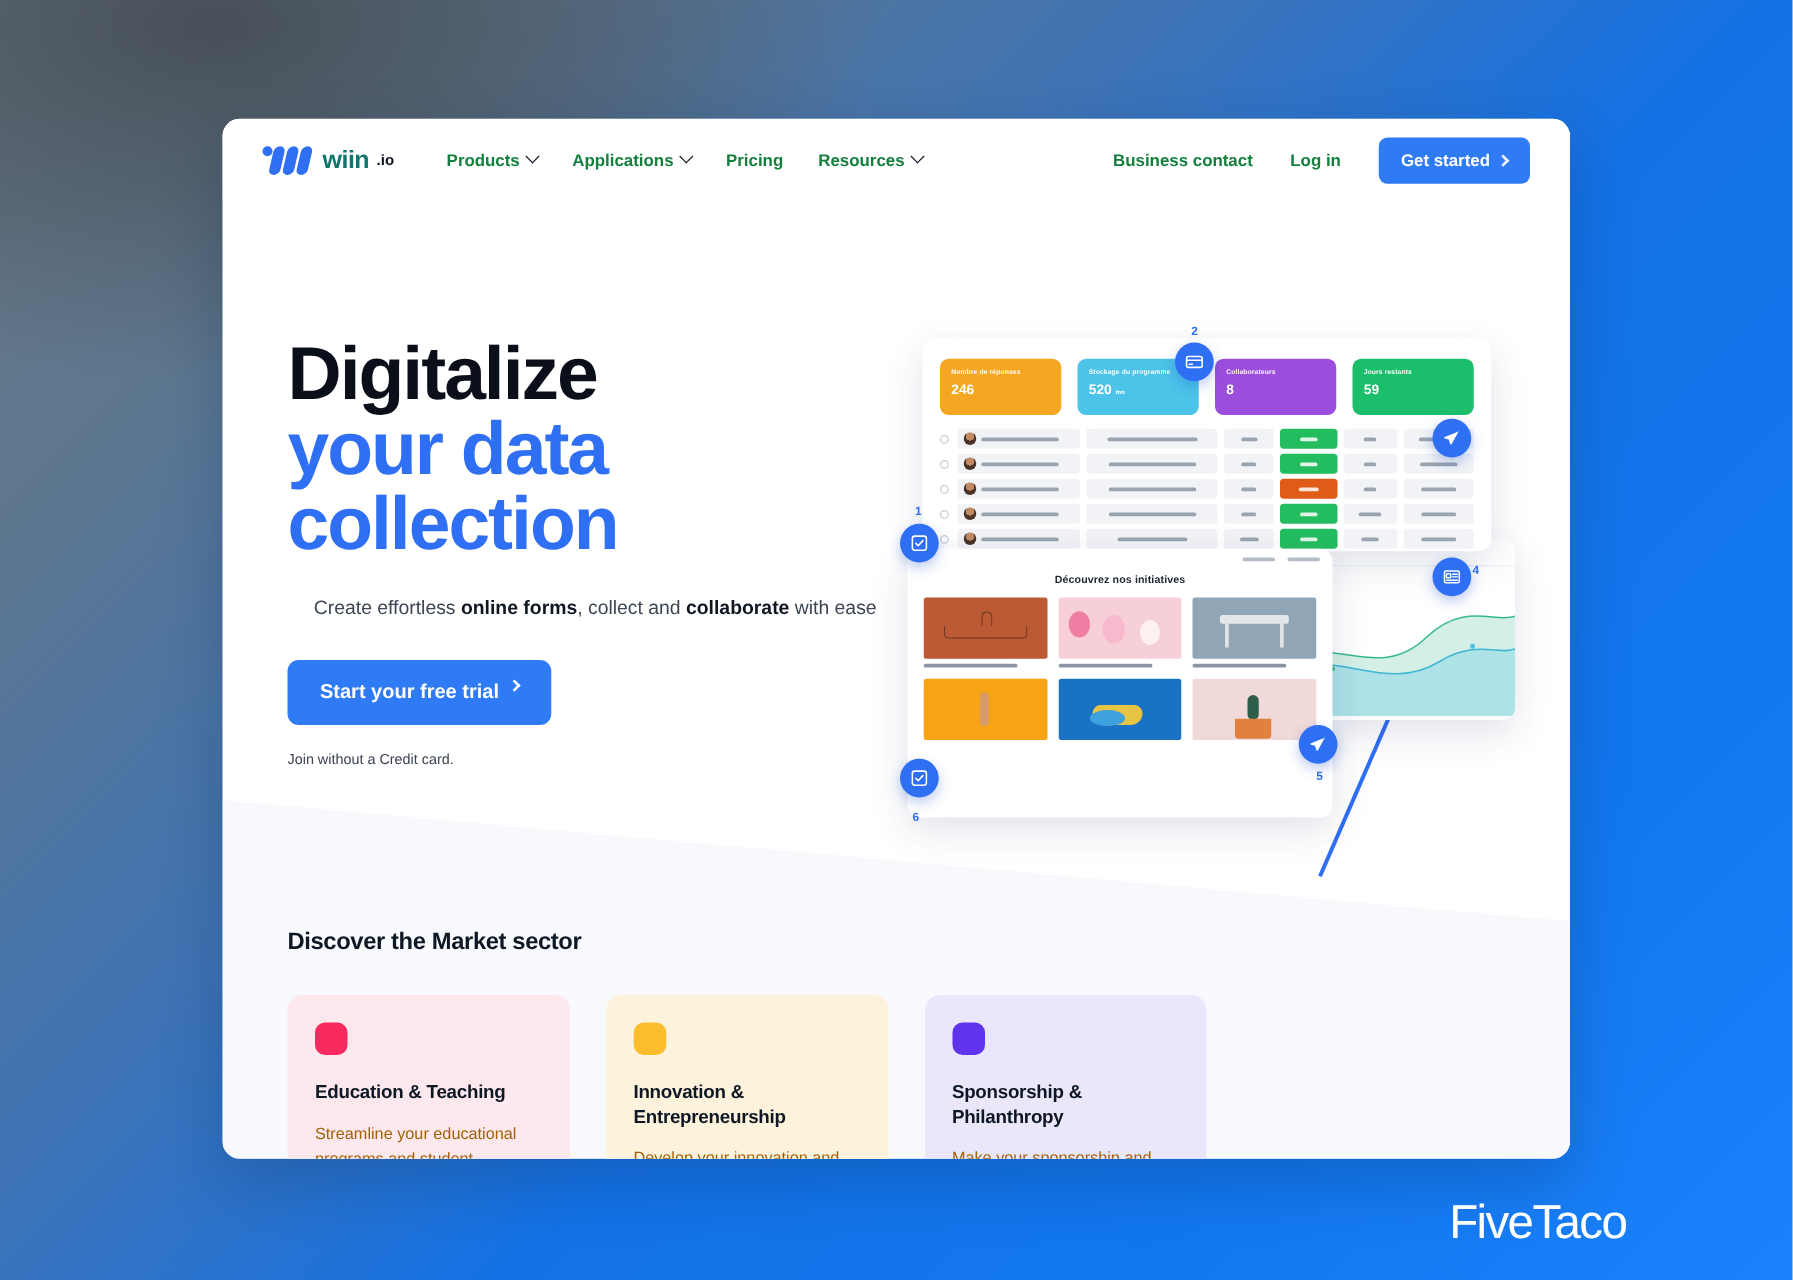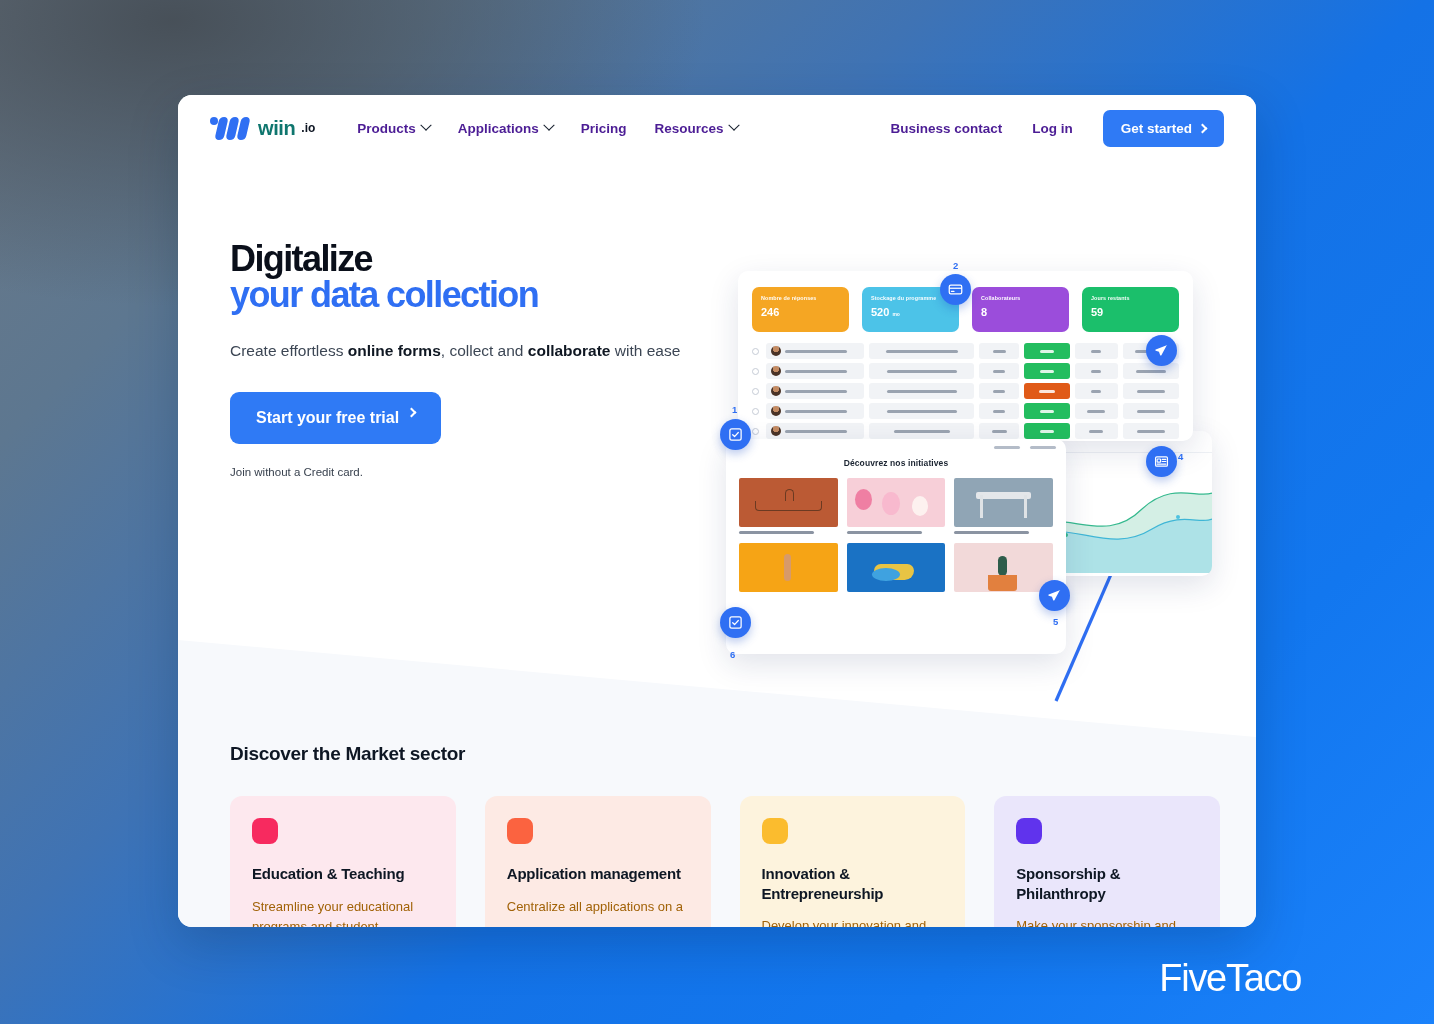--- a/index.html
+++ b/index.html
@@ -48,21 +48,21 @@
   .logo-mark .b3 { left: 29px; }
   .logo-mark .dot {
     position: absolute; left: 0px; top: 1px; width: 8px; height: 8px;
     background: #2f6ff3; border-radius: 50%;
   }
   .logo-text { font-size: 20px; font-weight: 700; color: #0f766e; letter-spacing: -0.4px; }
   .logo-tld { font-size: 12px; font-weight: 700; color: #0b1320; }
 
   .nav-links { display: flex; align-items: center; gap: 28px; }
   .nav-link {
-    font-size: 13.5px; font-weight: 600; color: #4c1d95;
+    font-size: 13.5px; font-weight: 600; color: #15803d;
     display: flex; align-items: center; gap: 6px; cursor: pointer;
   }
   .caret {
     width: 8px; height: 8px; border-right: 1.8px solid #17202e;
     border-bottom: 1.8px solid #17202e; transform: rotate(45deg) translate(-2px,-2px);
   }
   .nav-right { margin-left: auto; display: flex; align-items: center; gap: 30px; }
   .nav-right .nav-link { font-weight: 600; }
   .btn-primary {
     background: #2f7af5; color: #fff; border: none;
@@ -72,26 +72,26 @@
   }
   .btn-primary .arr {
     width: 7px; height: 7px; border-right: 2px solid #fff;
     border-top: 2px solid #fff; transform: rotate(45deg);
   }
 
   
   .hero { position: absolute; left: 0; top: 66px; width: 100%; height: 500px; }
   .hero-copy { position: absolute; left: 52px; top: 80px; width: 500px; }
   h1.headline {
-    font-size: 36px; line-height: 1.0; font-weight: 800; letter-spacing: -1.6px;
+    font-size: 60px; line-height: 1.0; font-weight: 800; letter-spacing: -1.6px; margin-top: 28px;
   }
   .hl-dark { color: #0a0f1a; display: block; }
   .hl-blue { color: #2f6ff3; display: block; }
   .sub {
-    margin-top: 26px; font-size: 15.5px; color: #3c4654; line-height: 1.5;
+    margin-top: 26px; font-size: 15.5px; color: #3c4654; line-height: 1.5; margin-left: 21px;
   }
   .sub b { color: #0f1722; font-weight: 700; }
   .cta {
     margin-top: 30px; background: #2f7af5; color: #fff; border: none;
     font-family: inherit; font-size: 16px; font-weight: 700;
     padding: 17px 26px; border-radius: 9px; cursor: pointer;
     display: inline-flex; gap: 9px;
   }
   .cta .arr {
     width: 7px; height: 7px; border-right: 2px solid #fff;
@@ -549,25 +549,20 @@
   <section class="sector">
     <h2 class="sector-title">Discover the Market sector</h2>
     <div class="cards">
 
       <div class="card" style="background:#fde8ee">
         <div class="swatch" style="background:#f72a5f"></div>
         <h3>Education &amp; Teaching</h3>
         <p>Streamline your educational programs and student</p>
       </div>
 
-      <div class="card" style="background:#fdeae4">
-        <div class="swatch" style="background:#fb6340"></div>
-        <h3>Application management</h3>
-        <p>Centralize all applications on a</p>
-      </div>
 
       <div class="card" style="background:#fdf3dd">
         <div class="swatch" style="background:#fbbc2e"></div>
         <h3>Innovation &amp; Entrepreneurship</h3>
         <p>Develop your innovation and</p>
       </div>
 
       <div class="card" style="background:#eae6fb">
         <div class="swatch" style="background:#6033ed"></div>
         <h3>Sponsorship &amp; Philanthropy</h3>

